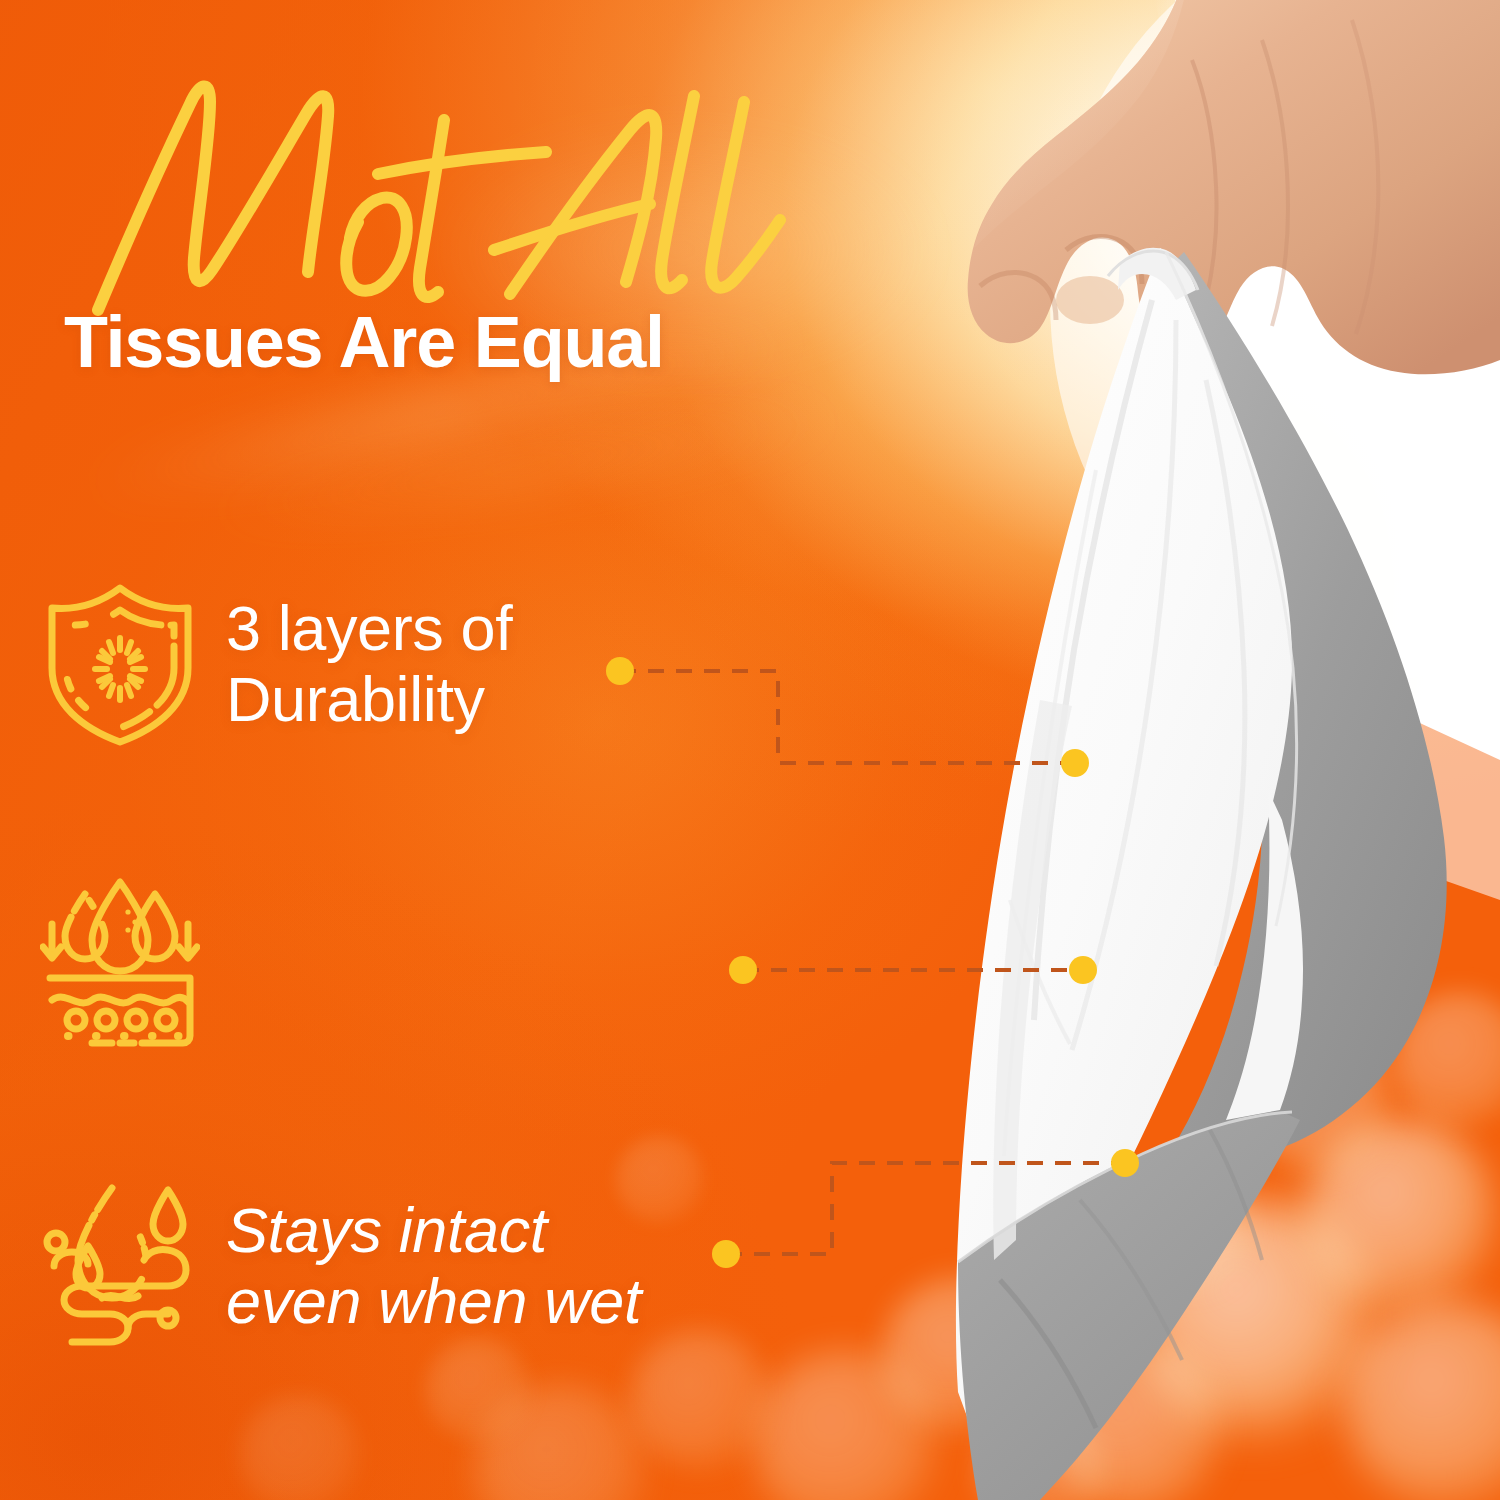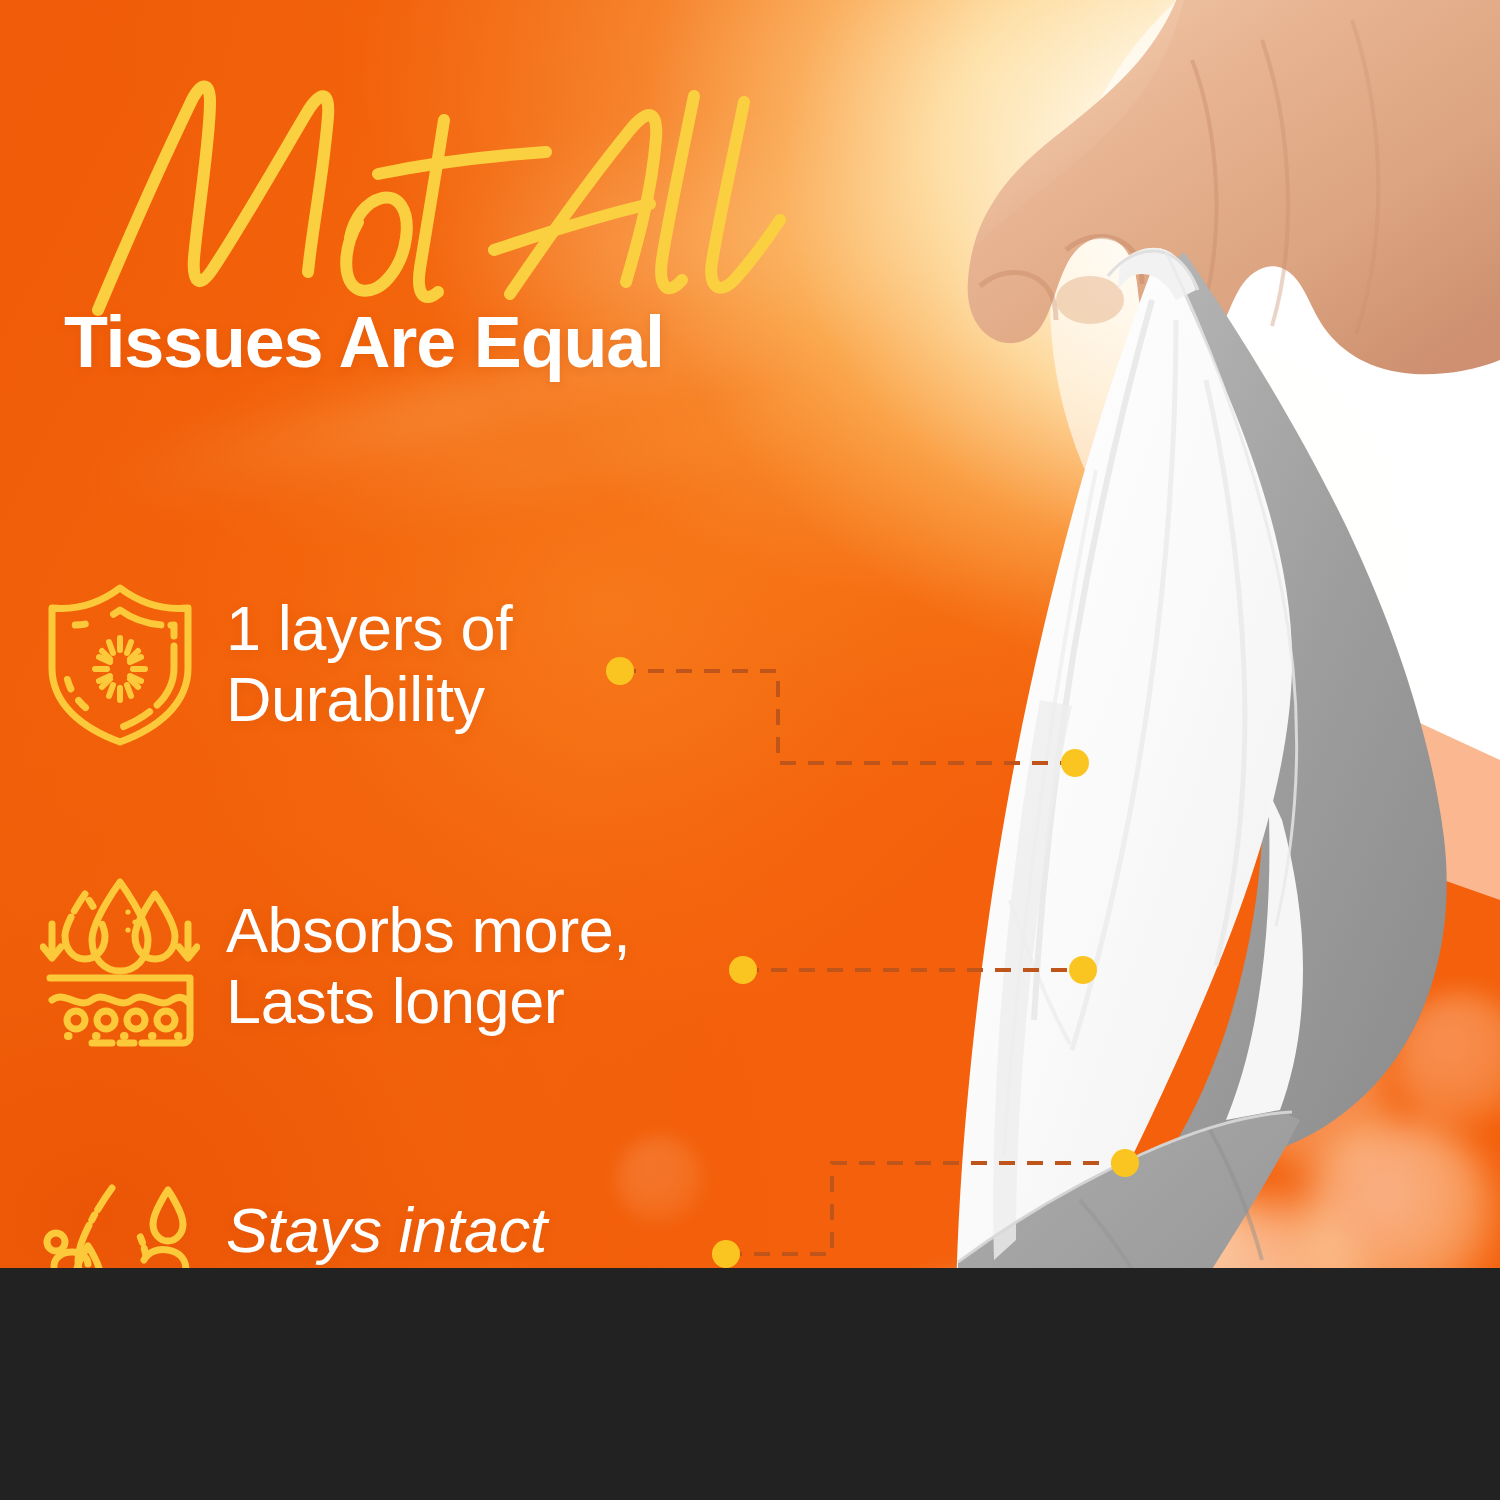--- a/index.html
+++ b/index.html
@@ -1,17 +1,17 @@
 <!DOCTYPE html>
 <html><head>
 <meta charset="utf-8">
 <style>
   html,body{margin:0;padding:0;background:#222;}
   #stage{
-    position:relative;width:1500px;height:1268px;overflow:hidden;
+    position:relative;width:1500px;height:1500px;overflow:hidden;
     font-family:"Liberation Sans", sans-serif;
   }
 
   
   .bg-base{position:absolute;inset:0;background:#F4600B;}
   .bg-glow-main{
     position:absolute;inset:0;
     background:radial-gradient(ellipse 760px 620px at 84% 14%,
       rgba(255,255,255,1) 0%,
       rgba(255,252,238,0.97) 20%,
@@ -338,21 +338,21 @@
             <line x1="91" y1="66" x2="87" y2="77"></line>
             <line x1="73" y1="109" x2="69" y2="120"></line>
             <line x1="59" y1="81" x2="70" y2="86"></line>
             <line x1="90" y1="100" x2="101" y2="105"></line>
             <line x1="101" y1="81" x2="90" y2="86"></line>
             <line x1="70" y1="100" x2="59" y2="105"></line>
           </g>
         </g>
       </svg>
     </div>
-    <div class="feat-text">1 layers of
+    <div class="feat-text">3 layers of
 Durability</div>
   </div>
 
   <div class="feature f2">
     <div class="feat-icon">
       <svg viewBox="0 0 160 175">
         <g fill="none" stroke="#FBC93A" stroke-width="7" stroke-linecap="round" stroke-linejoin="round">
 
           <path d="M45,16 C45,16 25,44 25,58 C25,72 34,81 45,81 C56,81 65,72 65,58 C65,44 45,16 45,16 Z" stroke-dasharray="20 7 100"></path>
 
@@ -379,22 +379,20 @@
           <g stroke-width="8" stroke-linecap="round">
             <line x1="28" y1="158" x2="28.5" y2="158"></line>
             <line x1="56" y1="158" x2="56.5" y2="158"></line>
             <line x1="84" y1="158" x2="84.5" y2="158"></line>
             <line x1="112" y1="158" x2="112.5" y2="158"></line>
             <line x1="138" y1="158" x2="138.5" y2="158"></line>
           </g>
         </g>
       </svg>
     </div>
-    <div class="feat-text">Absorbs more,
-Lasts longer</div>
   </div>
 
   <div class="feature f3">
     <div class="feat-icon">
       <svg viewBox="0 0 160 175">
         <g fill="none" stroke="#FBC93A" stroke-width="7" stroke-linecap="round" stroke-linejoin="round">
 
           <path d="M72,10 C72,10 38,56 38,82 C38,104 53,120 72,120 C91,120 106,104 106,82 C106,56 72,10 72,10 Z" stroke-dasharray="26 6 6 6 130"></path>
 
           <path d="M128,12 C128,12 113,34 113,46 C113,56 120,63 128,63 C136,63 143,56 143,46 C143,34 128,12 128,12 Z"></path>

